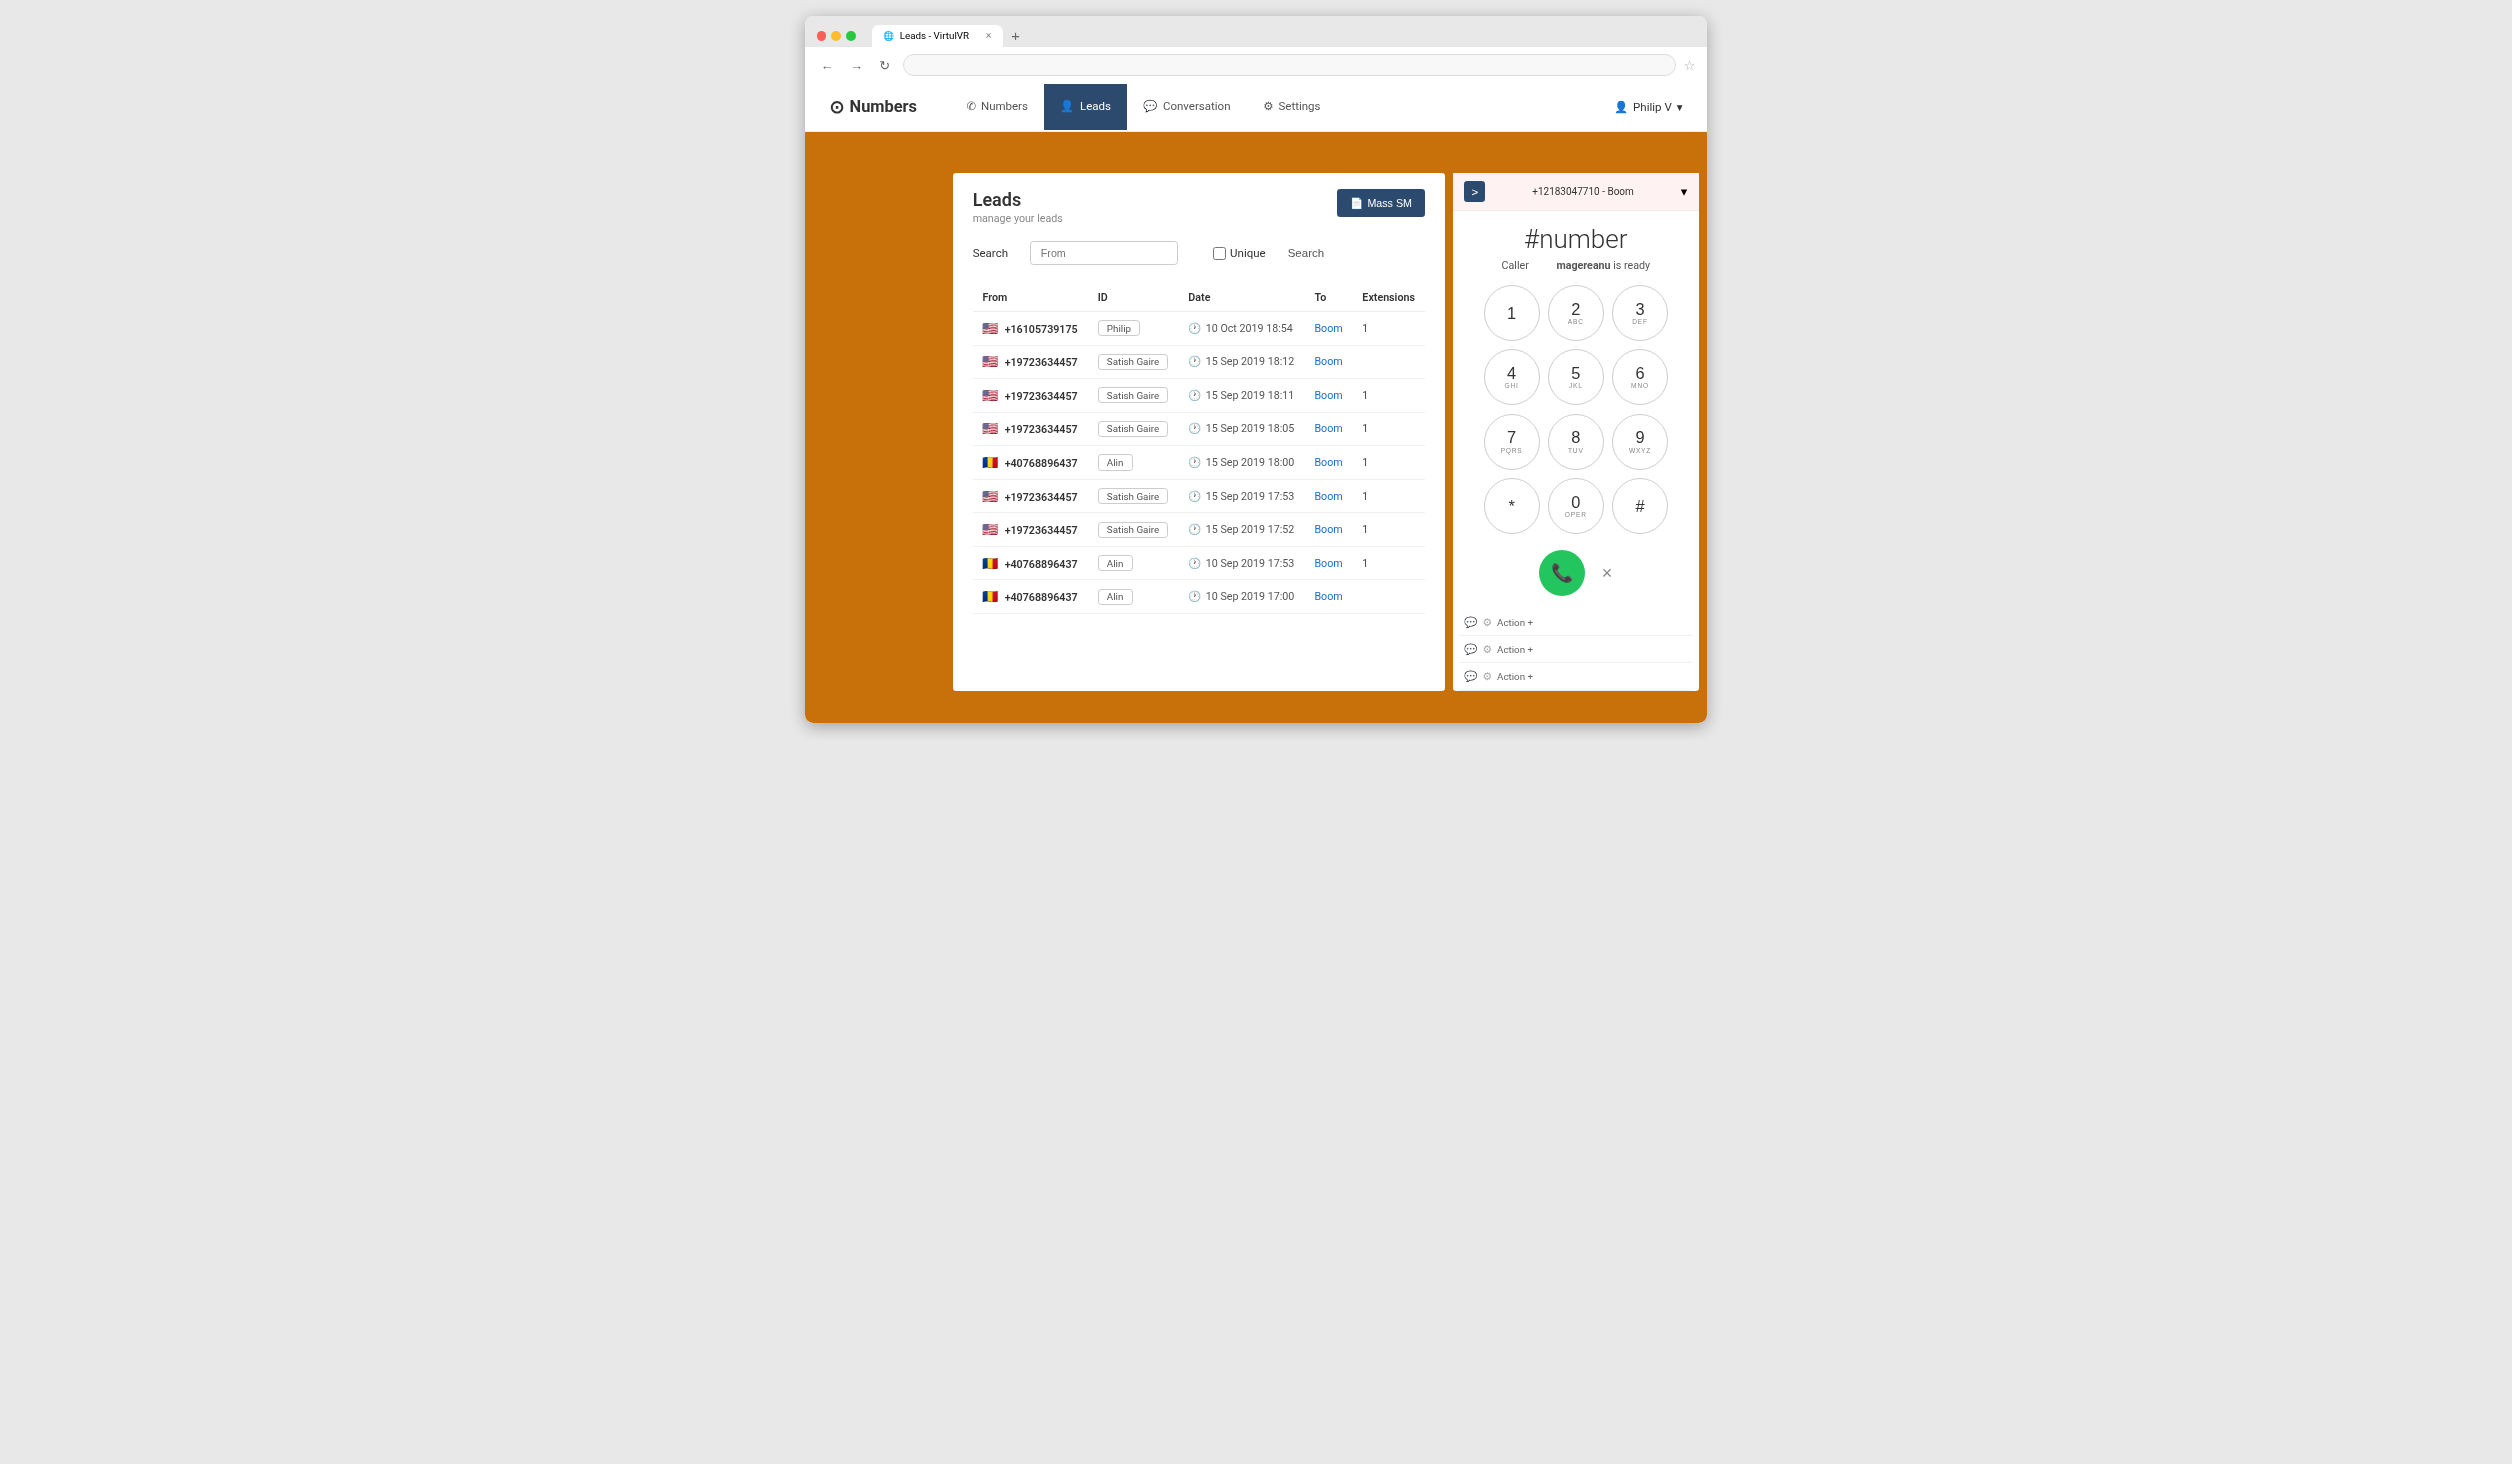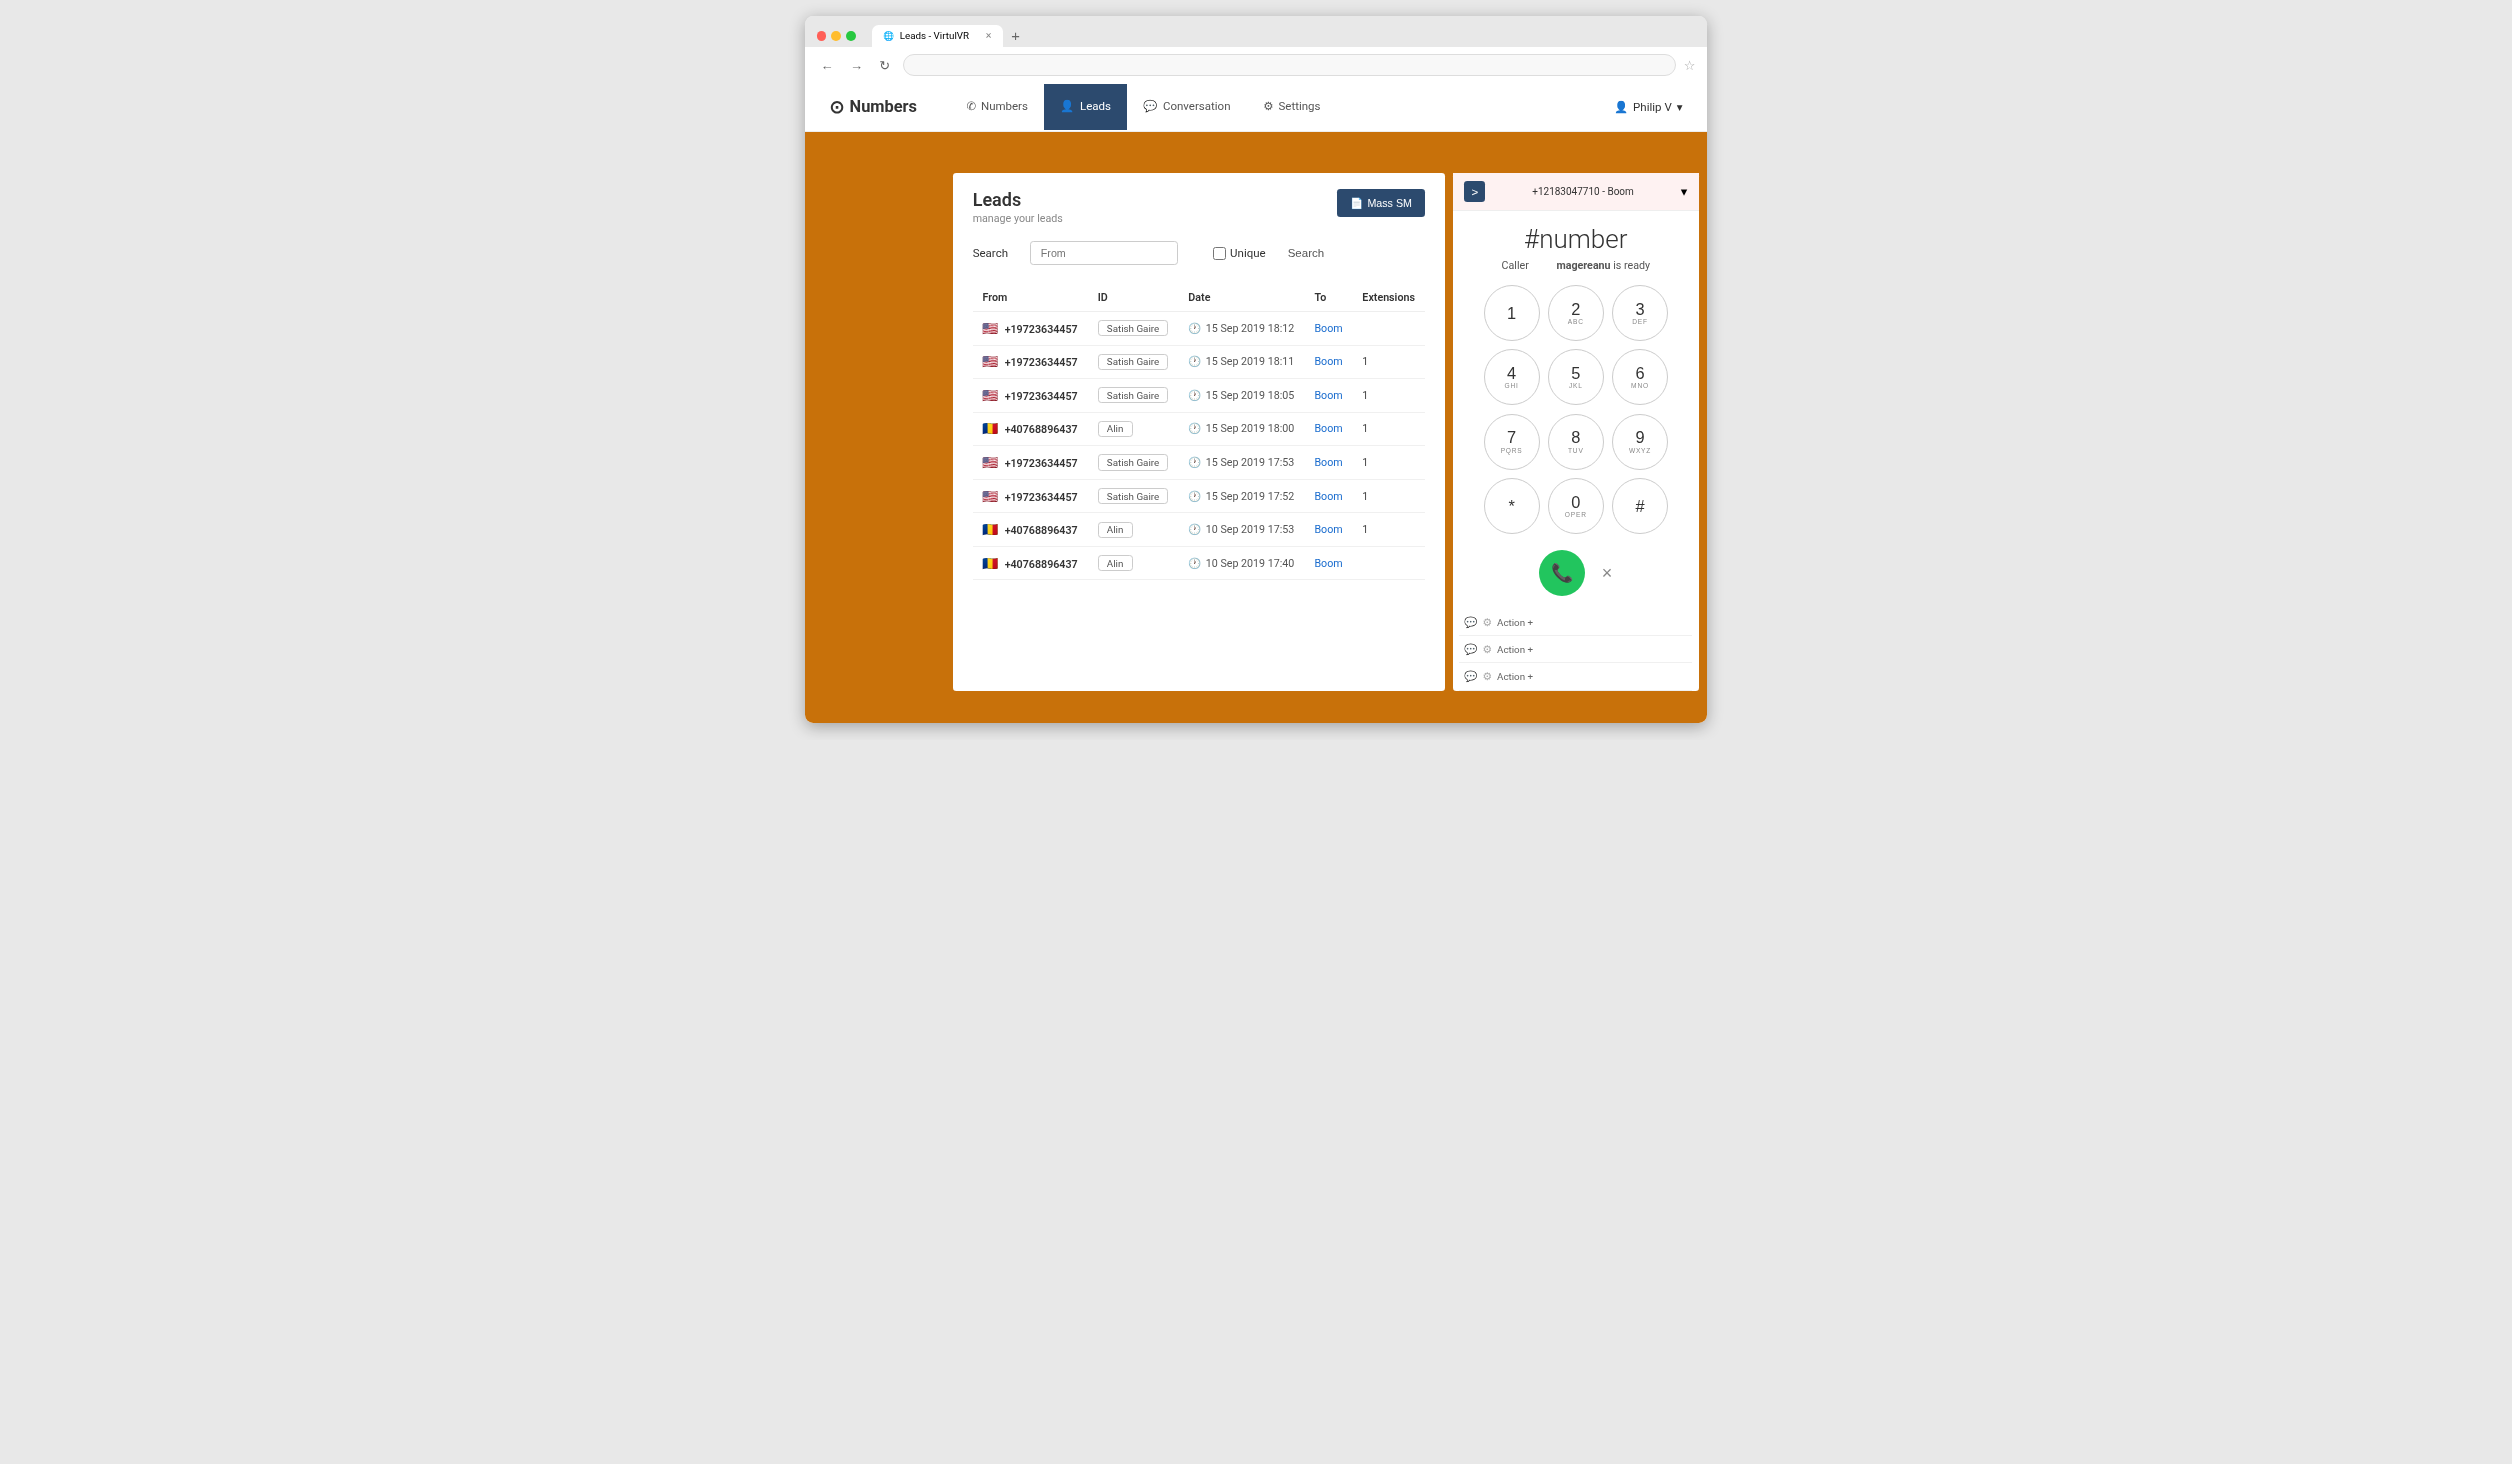--- a/index.html
+++ b/index.html
@@ -414,20 +414,39 @@
           <thead>
             <tr>
               <th>From</th>
               <th>ID</th>
               <th>Date</th>
               <th>To</th>
               <th>Extensions</th>
             </tr>
           </thead>
           <tbody id="table-body">
+          <tr>
+      <td>
+        <span class="flag">🇺🇸</span>
+        <span class="phone-number">+16105739175</span>
+      </td>
+      <td>
+        <span class="id-badge">Philip</span>
+      </td>
+      <td>
+        <div class="date-cell">
+          <span class="clock-icon">🕐</span>
+          <span>10 Oct 2019 18:54</span>
+        </div>
+      </td>
+      <td>
+        <a class="boom-link">Boom</a>
+      </td>
+      <td>1</td>
+    </tr>
               <tr>
       <td>
         <span class="flag">🇺🇸</span>
         <span class="phone-number">+19723634457</span>
       </td>
       <td>
         <span class="id-badge">Satish Gaire</span>
       </td>
       <td>
         <div class="date-cell">
@@ -558,21 +577,21 @@
       <td>
         <span class="flag">🇷🇴</span>
         <span class="phone-number">+40768896437</span>
       </td>
       <td>
         <span class="id-badge">Alin</span>
       </td>
       <td>
         <div class="date-cell">
           <span class="clock-icon">🕐</span>
-          <span>10 Sep 2019 17:40</span>
+          <span>10 Sep 2019 17:00</span>
         </div>
       </td>
       <td>
         <a class="boom-link">Boom</a>
       </td>
       <td></td>
     </tr>
             </tbody>
         </table>
       </div>

